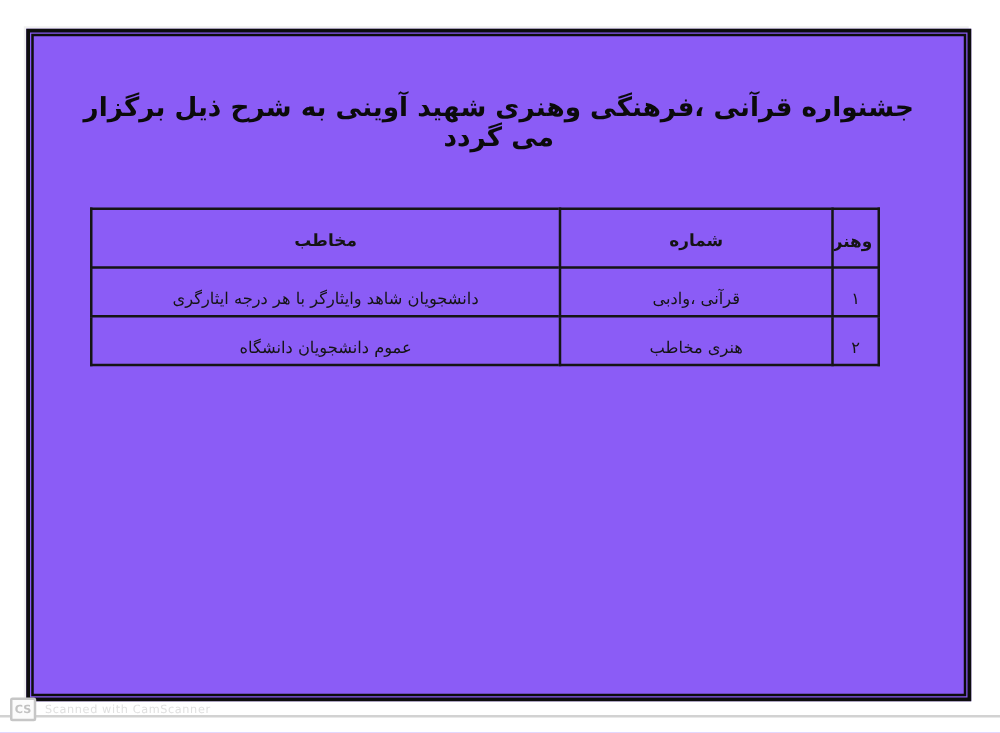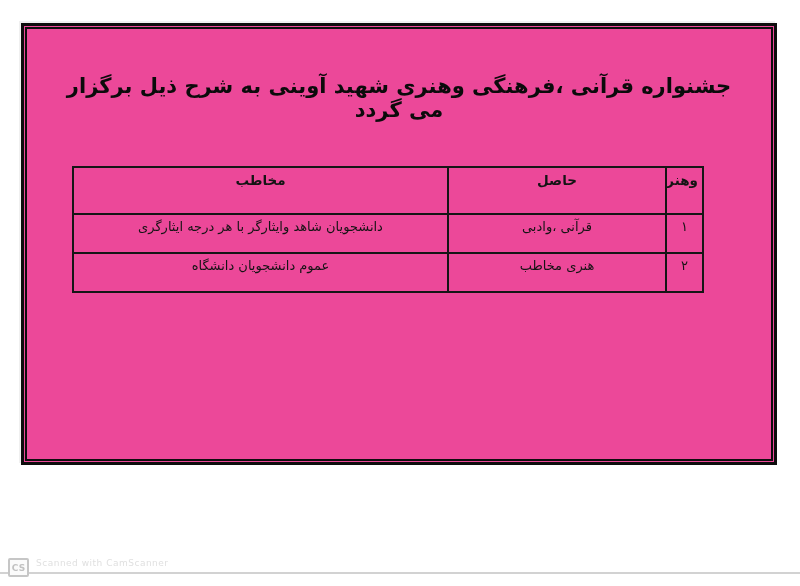--- a/index.html
+++ b/index.html
@@ -7,23 +7,23 @@
     width: 800px; height: 586px;
     background: #ffffff;
     font-family: "DejaVu Sans", sans-serif;
     color: #141414;
     overflow: hidden;
     position: relative;
   }
   .page-frame {
     position: absolute;
     left: 21px; top: 23px;
-    width: 756px; height: 442px;
+    width: 756px; height: 538px;
     border: 3px solid #0d0d0d;
-    background: #ec4899;
+    background: #8b5cf6;
     box-shadow: -2px -2px 0 rgba(0,0,0,0.06);
   }
   .frame-inner {
     position: absolute;
     inset: 1px;
     border: 2px solid #0d0d0d;
     pointer-events: none;
   }
   .doc-title {
     position: absolute;
@@ -41,21 +41,21 @@
     width: 630px;
     border-collapse: collapse;
     direction: rtl;
     table-layout: fixed;
   }
   .festival-table td, .festival-table th {
     border: 2px solid #151515;
     vertical-align: top;
     text-align: center;
     font-size: 13px;
-    padding: 4px 4px 0 4px;
+    padding: 17px 4px 0 4px;
     overflow: hidden;
     white-space: nowrap;
   }
   .festival-table th { font-weight: bold; font-size: 13.5px; }
   .col-rowno   { width: 37px;  }
   .col-subject { width: 218px; }
   .col-aud     { width: 375px; }
   .row-header  { height: 47px; }
   .row-data    { height: 39px; }
   .doc-note {
@@ -82,20 +82,21 @@
   .scan-edge-line {
     position: absolute;
     left: 0; top: 572px;
     width: 800px; height: 2px;
     background: #d2d2d2;
   }
   .scan-watermark {
     position: absolute;
     left: 8px; top: 558px;
     display: flex;
+    align-items: center;
     gap: 7px;
   }
   .cs-badge {
     width: 21px; height: 19px;
     border: 2px solid #c6c6c6;
     border-radius: 2px;
     color: #c2c2c2;
     font-size: 9px;
     font-weight: bold;
     display: flex;
@@ -119,21 +120,21 @@
 
   <table class="festival-table">
     <colgroup>
       <col class="col-rowno">
       <col class="col-subject">
       <col class="col-aud">
     </colgroup>
     <tbody>
         <tr class="row-header">
       <th>وهنری</th>
-      <th>حاصل</th>
+      <th>شماره</th>
       <th>مخاطب</th>
     </tr>
     <tr class="row-data">
       <td>۱</td>
       <td>قرآنی ،وادبی</td>
       <td>دانشجویان شاهد وایثارگر با هر درجه ایثارگری</td>
     </tr>
     <tr class="row-data">
       <td>۲</td>
       <td>هنری مخاطب</td>

